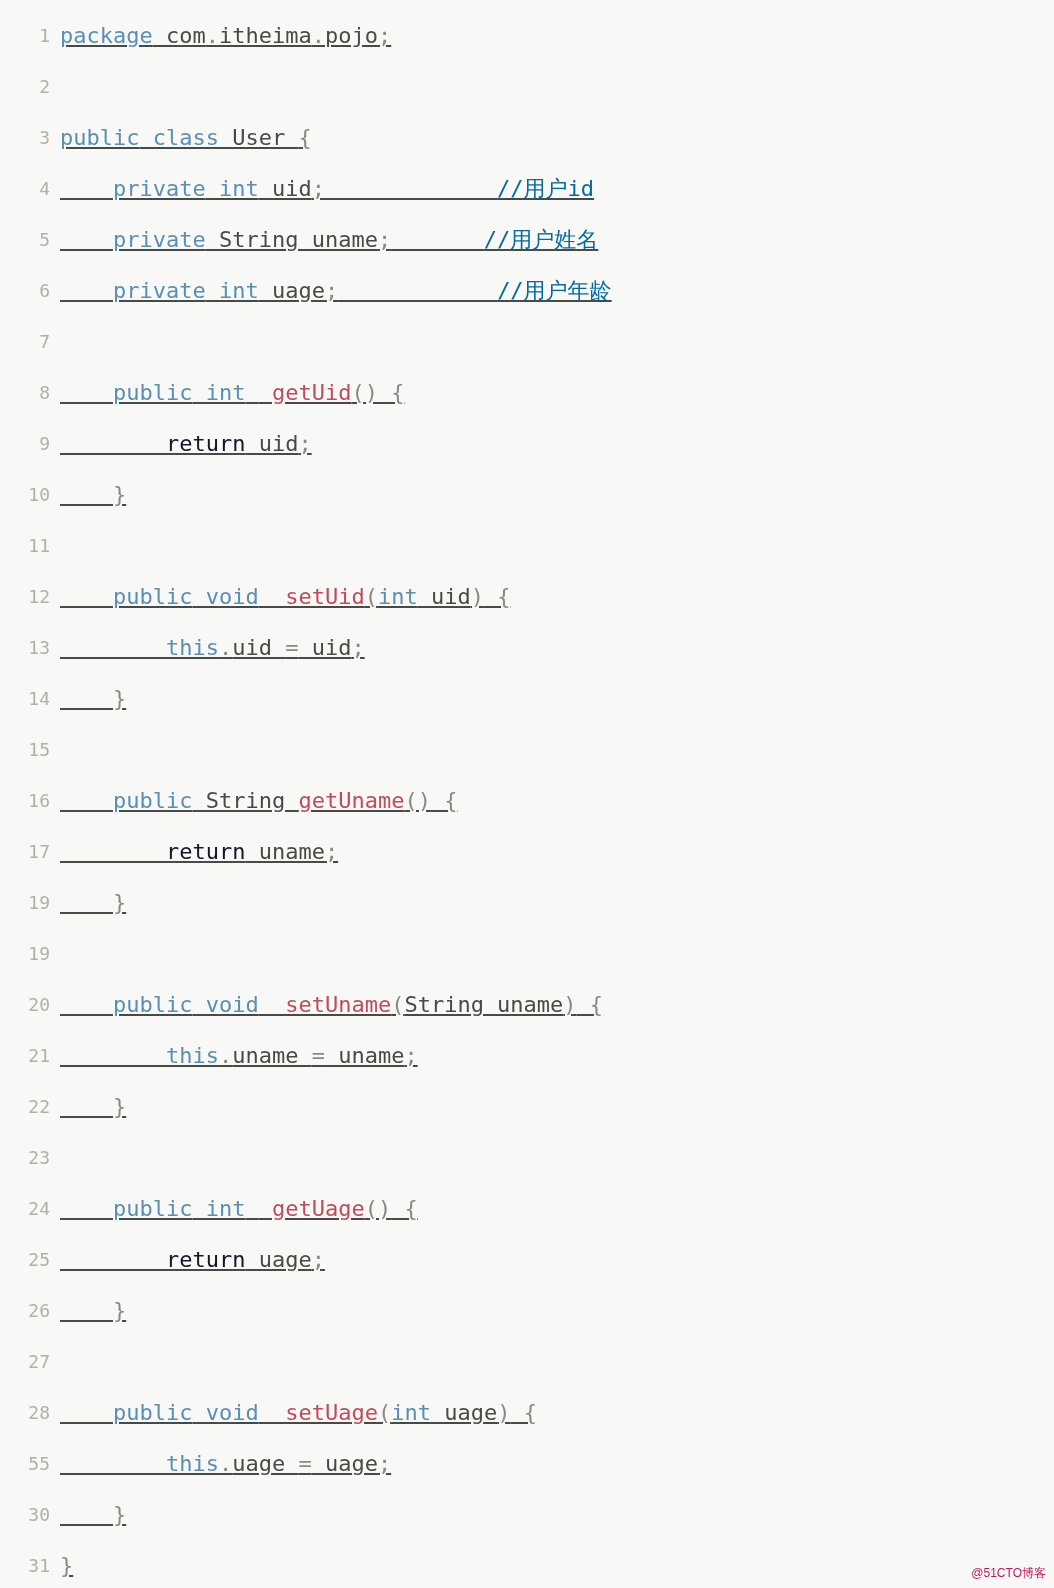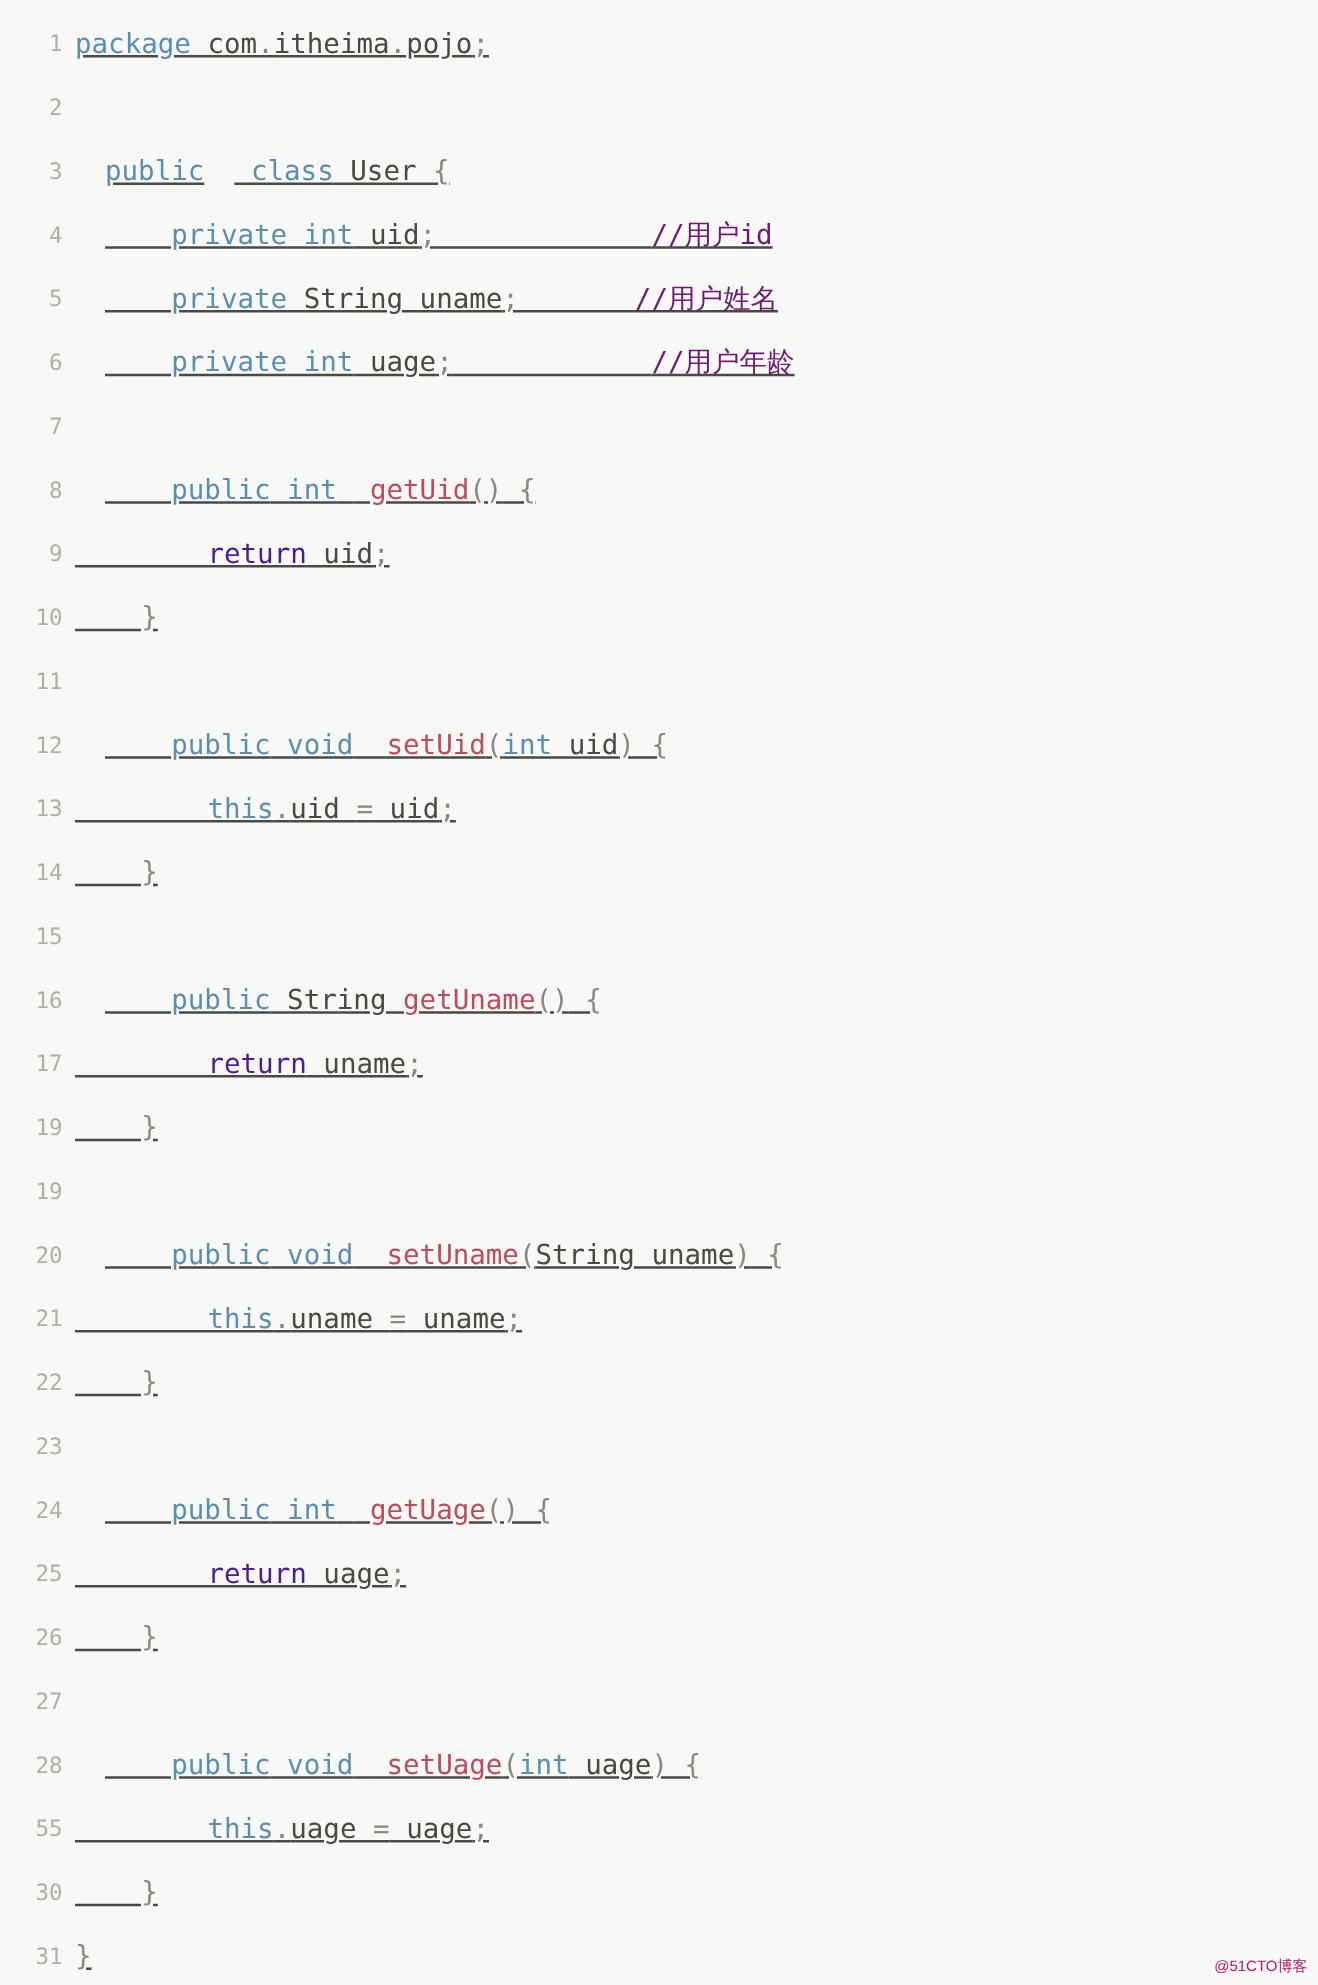--- a/index.html
+++ b/index.html
@@ -32,28 +32,28 @@
     color: #4a4a45;
     position: relative;
   }
   .line {
     height: 51px;
     line-height: 51px;
     white-space: pre;
     text-decoration: underline;
   }
   .kw-pkg { color: #5a8fb5; }
-  .kw-mod { color: #5a8fb5; margin-left: 24px; }
+  .kw-mod { color: #5a8fb5; }
   .kw-type { color: #5a8fb5; }
-  .kw-ctrl { color: #4c1d95; }
+  .kw-ctrl { color: #0f172a; }
   .cls { color: #4a4a45; }
   .method { color: #c14b5a; text-align: right; }
   .punct { color: #8a8a82; }
   .op { color: #8a8a82; }
-  .comment { color: #701a75; }
+  .comment { color: #0369a1; }
   .ident { color: #4a4a45; }
   .thiskw { color: #5a8fb5; }
   .watermark {
     position: fixed;
     bottom: 6px;
     right: 8px;
     font-size: 12px;
     color: #be185d;
     font-family: sans-serif;
   }

